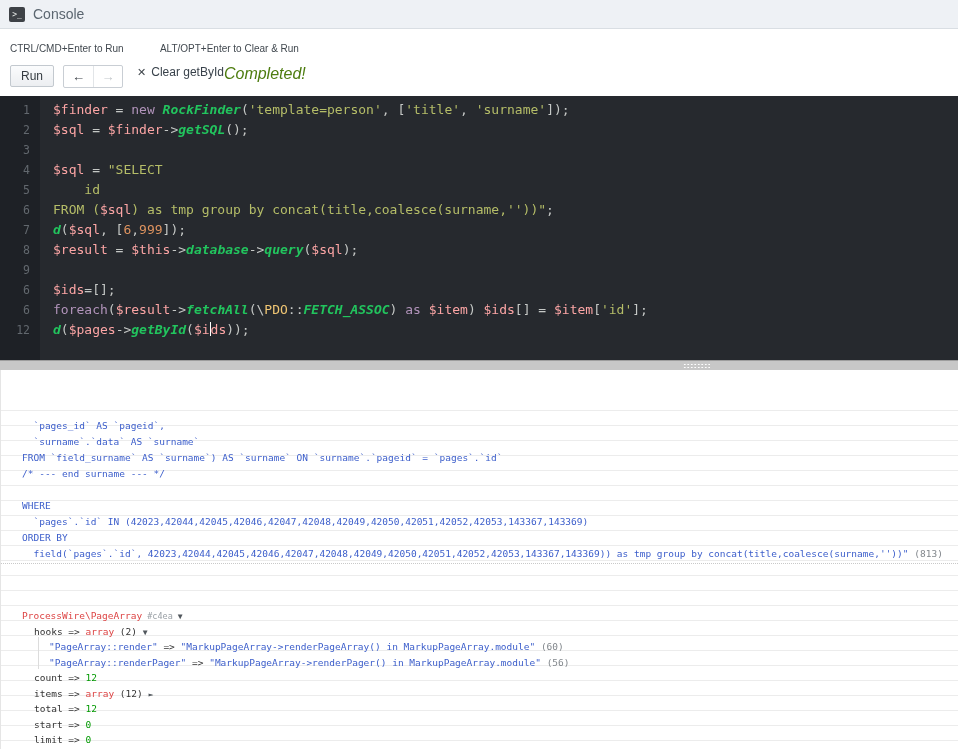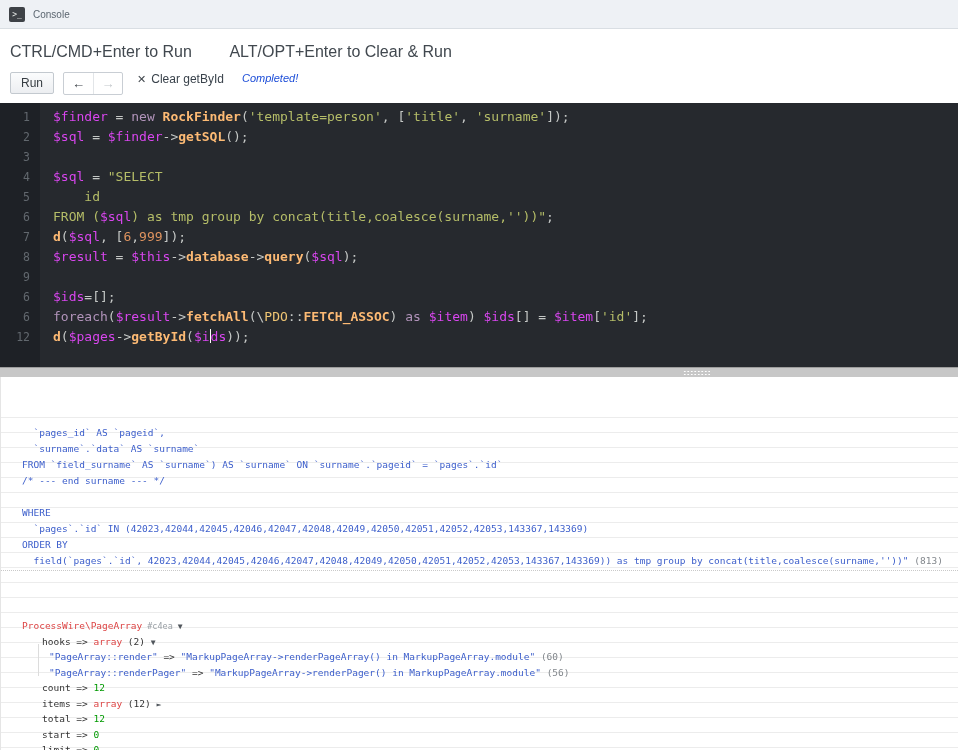--- a/index.html
+++ b/index.html
@@ -11,51 +11,51 @@
   
   .panel-header {
     height: 29px; background:#eef1f5; border-bottom:1px solid #d9dee3;
     display:flex; align-items:center; padding-left:9px;
   }
   .term-icon {
     width:16px; height:15px; background:#3e4247; border-radius:2px;
     color:#e9ece9; font-family:"DejaVu Sans Mono", monospace; font-size:8px;
     display:flex; align-items:center; justify-content:center; letter-spacing:0;
   }
-  .panel-title { margin-left:8px; font-size:10px; color:#5b6670; }
+  .panel-title { margin-left:8px; font-size:14px; color:#5b6670; }
   
-  .shortcuts { padding:14px 0 0 10px; font-size:16px; color:#41484f; }
+  .shortcuts { padding:14px 0 0 10px; font-size:10px; color:#41484f; }
   .shortcuts span { margin-right:34px; }
   
   .toolbar { display:flex; align-items:flex-start; margin:11px 0 0 10px; height:23px; }
   .btn-run {
     border:1px solid #c3c9cf; background:linear-gradient(#fbfcfd,#ecEEf1);
     padding:3px 10px; font-size:12px; color:#363c42; border-radius:2px; cursor:pointer;
   }
   .nav-group { display:flex; margin-left:9px; border:1px solid #c9ced4; border-radius:2px; background:#fff; height:23px; }
   .nav-btn { width:29px; display:flex; align-items:center; justify-content:center; font-size:13px; cursor:pointer; }
   .nav-back { color:#393f45; }
   .nav-fwd  { color:#c3c7cb; border-left:1px solid #e2e5e8; }
   .clear-results { margin-left:14px; font-size:12px; color:#39424b; cursor:pointer; display:flex; align-items:center; }
   .clear-x { color:#41474d; margin-right:5px; font-size:11px; }
-  .status-completed { margin-left:18px; font-style:italic; font-size:11px; color:#1d4ed8; }
+  .status-completed { font-style:italic; font-size:16px; color:#4d7c0f; }
   
   .editor {
     margin-top:8px; height:264px; background:#26292e; display:flex;
     font-family:"DejaVu Sans Mono", monospace; overflow:hidden;
   }
   .gutter { width:40px; background:#1e2126; padding-top:4px; flex:none; }
   .gutter div { height:20px; line-height:20px; text-align:right; padding-right:10px; color:#62686e; font-size:11.5px; }
   .code { flex:1; padding:4px 0 0 13px; font-size:13px; line-height:20px; color:#c5c8c6; white-space:pre; overflow:hidden; }
   .code > div { height:20px; }
-  .tk-v { color:#d946ef; }
+  .tk-v { color:#fca5a5; }
   .tk-k { color:#b294bb; }
   .tk-s { color:#b5bd68; }
   .tk-n { color:#de935f; }
-  .tk-f { color:#fdba74; font-weight:bold; }
+  .tk-f { color:#22c55e; font-weight:bold;font-style:italic; }
   .tk-y { color:#f0c674; }
   .tk-p { color:#c5c8c6; }
   .caret { display:inline-block; width:1px; height:14px; background:#ffffff; vertical-align:-2px; }
   
   .resizer { height:10px; background:#c7c7c7; border-top:1px solid #9d9d9d; position:relative; cursor:row-resize; }
   .resizer .handle {
     position:absolute; left:683px; top:2px; width:27px; height:6px;
     background-image: radial-gradient(circle, #ffffff 34%, rgba(255,255,255,0) 40%);
     background-size:3.5px 3px;
   }
@@ -65,28 +65,28 @@
     font-family:"DejaVu Sans Mono", monospace; font-size:9.5px;
   }
   .ruled {
     background-image: repeating-linear-gradient(to bottom, transparent 0, transparent 14px, #ececec 14px, #ececec 15px);
     background-position: 0 4px;
   }
   .sql-block { padding:4px 0 1px 21px; border-bottom:1px dotted #c9c9c9; color:#3c5ecb; }
   .sql-block div { height:16px; line-height:16px; }
   .d-len, .sql-len { color:#82878c; }
   .dump-block { margin-top:22px; padding-bottom:5px; border-bottom:1px dotted #c9c9c9; color:#333; }
-  .dump-block div { height:15.5px; line-height:22px; position:relative; }
+  .dump-block div { height:15.5px; line-height:16px; position:relative; }
   .dump-block div.guide::before {
     content:""; position:absolute; left:37px; top:-2px; bottom:1px; width:0; border-left:1px solid #dcdcdc;
   }
   .d-obj { color:#dd4444; }
   .d-hash { color:#9aa0a6; font-size:8.5px; }
   .d-tog { color:#51575d; font-size:8px; cursor:pointer; }
-  .d-key { color:#333;margin-left:8px; }
+  .d-key { color:#333; }
   .d-op { color:#333; }
   .d-arr { color:#dd4444;margin-top:28px; }
   .d-str { color:#3c5ecb; }
   .d-num { color:#009900; }
 </style>
 </head>
 <body>
 
 <div class="panel-header">
   <span class="term-icon">&gt;_</span>

